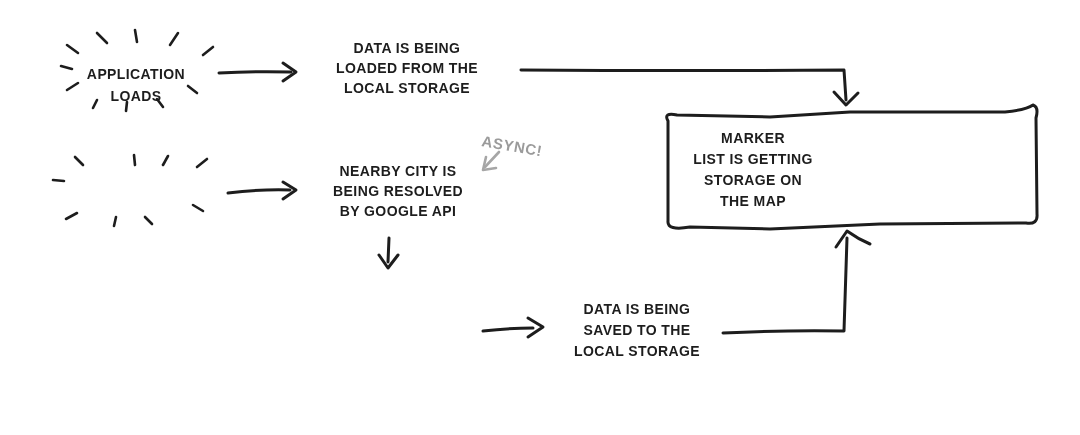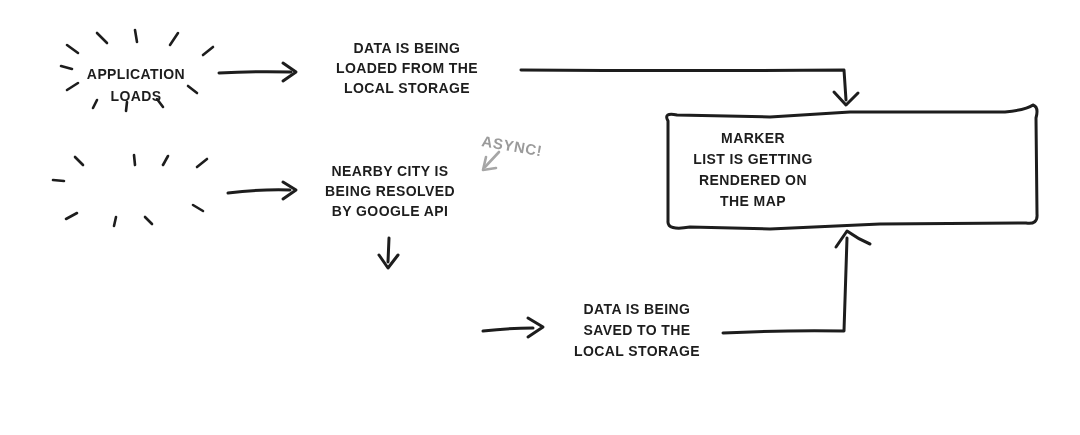--- a/index.html
+++ b/index.html
@@ -112,30 +112,30 @@
   </svg>
 
   <div class="node lh22" style="left:136px;top:37px;margin-top:26px;">APPLICATION
 LOADS</div>
 
   <div class="node" style="left:407px;top:38px;">DATA IS BEING
 LOADED FROM THE
 LOCAL STORAGE</div>
 
 
-  <div class="node" style="left:390px;top:161px;">NEARBY CITY IS
+  <div class="node" style="left:398px;top:161px;">NEARBY CITY IS
 BEING RESOLVED
 BY GOOGLE API</div>
 
   <div class="async">ASYNC!</div>
 
 
   <div class="node lh21" style="left:637px;top:299px;">DATA IS BEING
 SAVED TO THE
 LOCAL STORAGE</div>
 
   <div class="node lh21" style="left:753px;top:128px;">MARKER
 LIST IS GETTING
-RENDERED ON
+STORAGE ON
 THE MAP</div>
 
 
 </div>
 
 </body></html>

